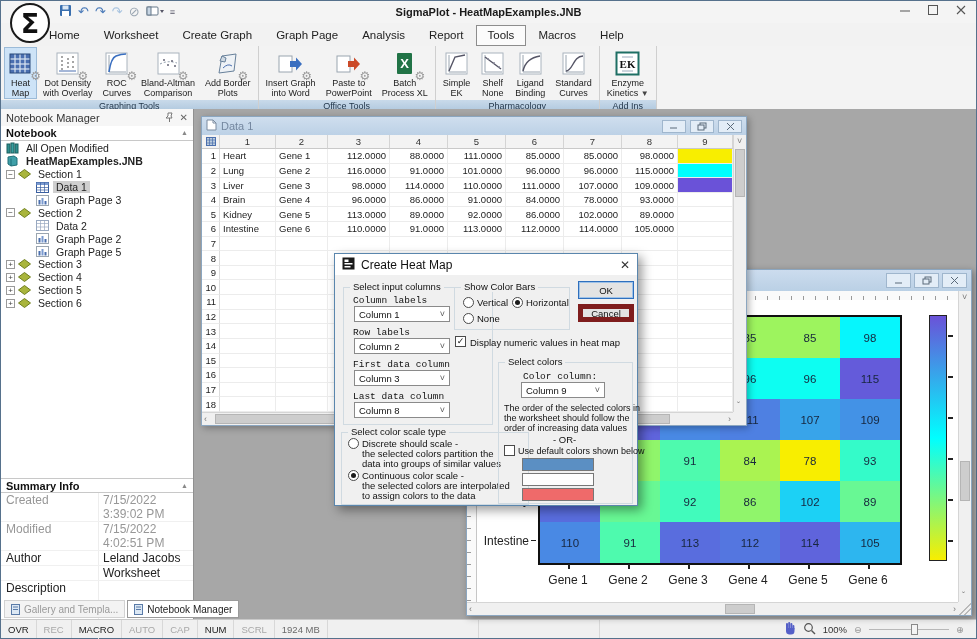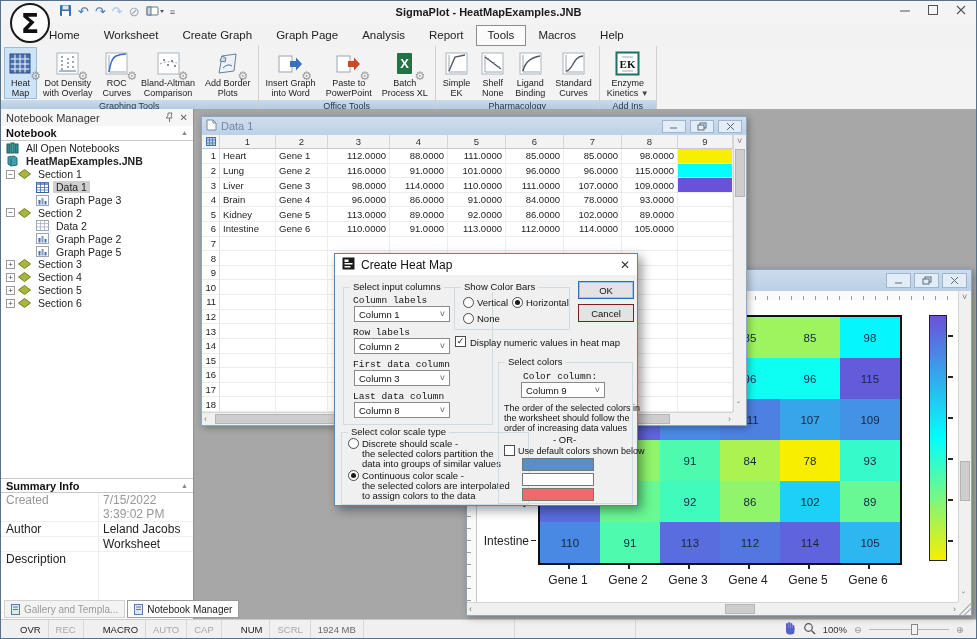--- a/index.html
+++ b/index.html
@@ -91,27 +91,27 @@
   .dlg-close{margin-left:auto;font-size:12px;color:#333;}
   .grp{position:absolute;border:1px solid #d0dae1;}
   .grp-legend{position:absolute;top:-7px;left:6px;background:#f0f0f0;padding:0 3px;white-space:nowrap;}
   .flabel{position:absolute;white-space:nowrap;font-family:Liberation Mono, monospace;}
   .sel{position:absolute;height:16px;background:#fff;border:1px solid #8a8a8a;display:flex;align-items:center;padding-left:4px;box-sizing:border-box;}
   .sel .arr{margin-left:auto;width:13px;text-align:center;color:#555;font-size:9px;}
   .radio{position:absolute;width:11px;height:11px;border:1px solid #4a4a4a;border-radius:50%;background:#fff;box-sizing:border-box;}
   .radio.on::after{content:"";display:block;width:5px;height:5px;border-radius:50%;background:#1a1a1a;margin:2px;}
   .chk{position:absolute;width:11px;height:11px;border:1px solid #4a4a4a;background:#fff;box-sizing:border-box;font-size:9px;line-height:9px;text-align:center;color:#111;}
   .rlabel{position:absolute;white-space:nowrap;}
-  .btn{position:absolute;width:56px;height:18px;background:#e3e3e3;border:1px solid #7f1d1d;display:flex;align-items:center;justify-content:center;box-sizing:border-box;}
+  .btn{position:absolute;width:56px;height:18px;background:#e3e3e3;border:5px solid #7f1d1d;display:flex;align-items:center;justify-content:center;box-sizing:border-box;}
   .btn.default{border:1px solid #2e6fbd;box-shadow:inset 0 0 0 1px #9ec2e8;}
   .swatch{position:absolute;width:72px;height:13px;border:1px solid #777;box-sizing:border-box;}
   
   .statusbar{position:absolute;left:0;right:0;bottom:0;height:19px;background:#f0f0f0;border-top:1px solid #c9c9c9;display:flex;align-items:center;font-size:9.5px;color:#444;box-sizing:border-box;}
   .sb-item{padding:0 7px;border-right:1px solid #d8d8d8;height:100%;display:flex;align-items:center;}
-  .sb-item.on{color:#1a1a1a;margin-left:12px;}
+  .sb-item.on{color:#1a1a1a;}
   .sb-item.off{color:#a8a8a8;}
   .sb-mem{color:#6a6a6a;}
   .sb-pane{height:100%;border-right:1px solid #d8d8d8;}
   .sb-right{margin-left:auto;display:flex;align-items:center;gap:7px;padding-right:12px;height:100%;}
   .zoomtrack{width:80px;height:1px;background:#b8b8b8;position:relative;}
   .zoomhandle{position:absolute;left:42px;top:-5px;width:7px;height:11px;background:#f4f4f4;border:1px solid #8a8a8a;box-sizing:border-box;}
   .dim{color:#9a9a9a;font-family:"DejaVu Sans",sans-serif;}
 </style>
 </head>
 <body>
@@ -389,21 +389,21 @@
           <span style="width:5px"></span>
           <span class="tico">
             <svg width="13" height="12">
               <g stroke="#1a5f5f">
                 <rect x="1" y="2" width="3" height="9" fill="#2f8f8f"></rect>
                 <rect x="5" y="1" width="3" height="10" fill="#3aa0a0"></rect>
                 <rect x="9" y="2" width="3" height="9" fill="#2f8f8f"></rect>
               </g>
             </svg>
           </span>
-          <span class="lbl">All Open Notebooks</span>
+          <span class="lbl">All Open Modified</span>
         </div>
         <div class="tree-item bold">
           <span style="width:5px"></span>
           <span class="tico">
             <svg width="13" height="12">
               <path d="M2 2 L8 1 L11 3 L11 10 L5 11 L2 9 Z" fill="#3f9fa8" stroke="#1f6f78"></path>
               <line x1="5" y1="3.5" x2="5" y2="11" stroke="#1f6f78"></line>
             </svg>
           </span>
           <span class="lbl">HeatMapExamples.JNB</span>
@@ -530,20 +530,24 @@
           <span class="lbl">Section 6</span>
         </div>
       </div>
     <div class="sec-header" style="top:369px;border-top:1px solid #c8c8c8">
       <span>Summary Info</span><span class="sort">▲</span>
     </div>
     <div class="si-rows" id="siRows">
         <div class="si-row muted">
           <span class="k">Created</span>
           <span class="v">7/15/2022 3:39:02 PM</span>
+        </div>
+        <div class="si-row muted">
+          <span class="k">Modified</span>
+          <span class="v">7/15/2022 4:02:51 PM</span>
         </div>
         <div class="si-row">
           <span class="k">Author</span>
           <span class="v">Leland Jacobs</span>
         </div>
         <div class="si-row">
           <span class="k"></span>
           <span class="v">Worksheet</span>
         </div>
         <div class="si-row" style="min-height: 60px;">

